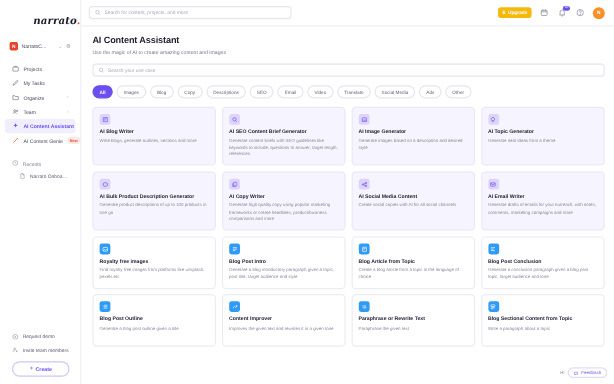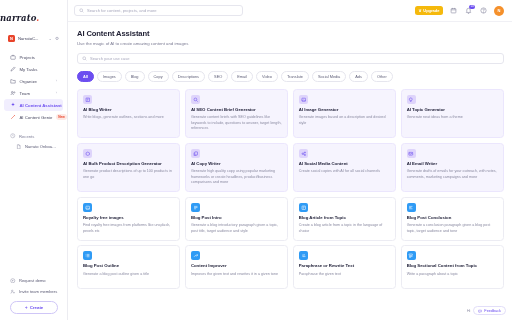--- a/index.html
+++ b/index.html
@@ -12,21 +12,21 @@
   .app { display: flex; width: 512px; height: 320px; }
 
   
   .sidebar {
     width: 68px; height: 320px;
     background: #ffffff;
     border-right: 1px solid #ececf1;
     display: flex; flex-direction: column;
     padding: 0; position: relative;
   }
-  .logo-wrap { padding: 13px 0 8px 0; display: flex; justify-content: flex-start; }
+  .logo-wrap { padding: 13px 0 8px 0; display: flex; justify-content: flex-end; }
   .logo {
     font-family: "DejaVu Serif", serif;
     font-size: 8.5px; font-weight: 700; color: #1b1b2b;
     letter-spacing: .1px; font-style: italic;
   }
   .logo .dot { color: #f0543c; }
 
   .workspace {
     display: flex; align-items: center; gap: 3px;
     margin: 2px 5px 7px 5px; padding: 2px 3px;

